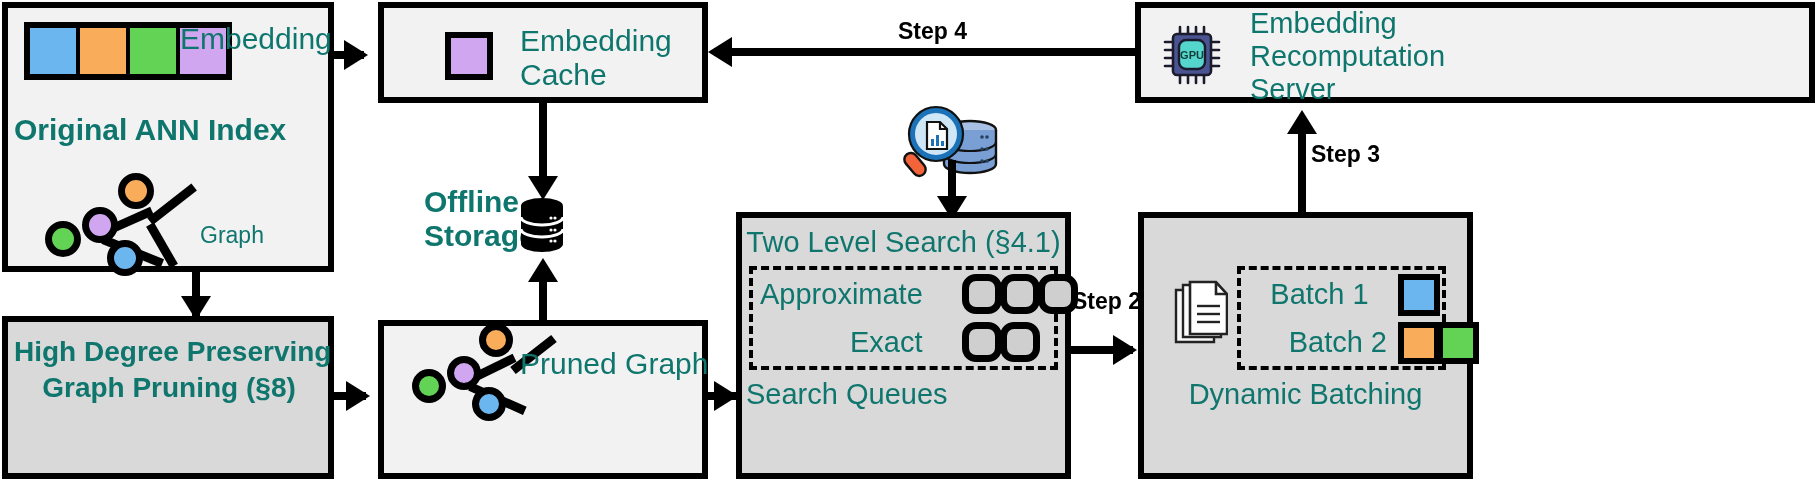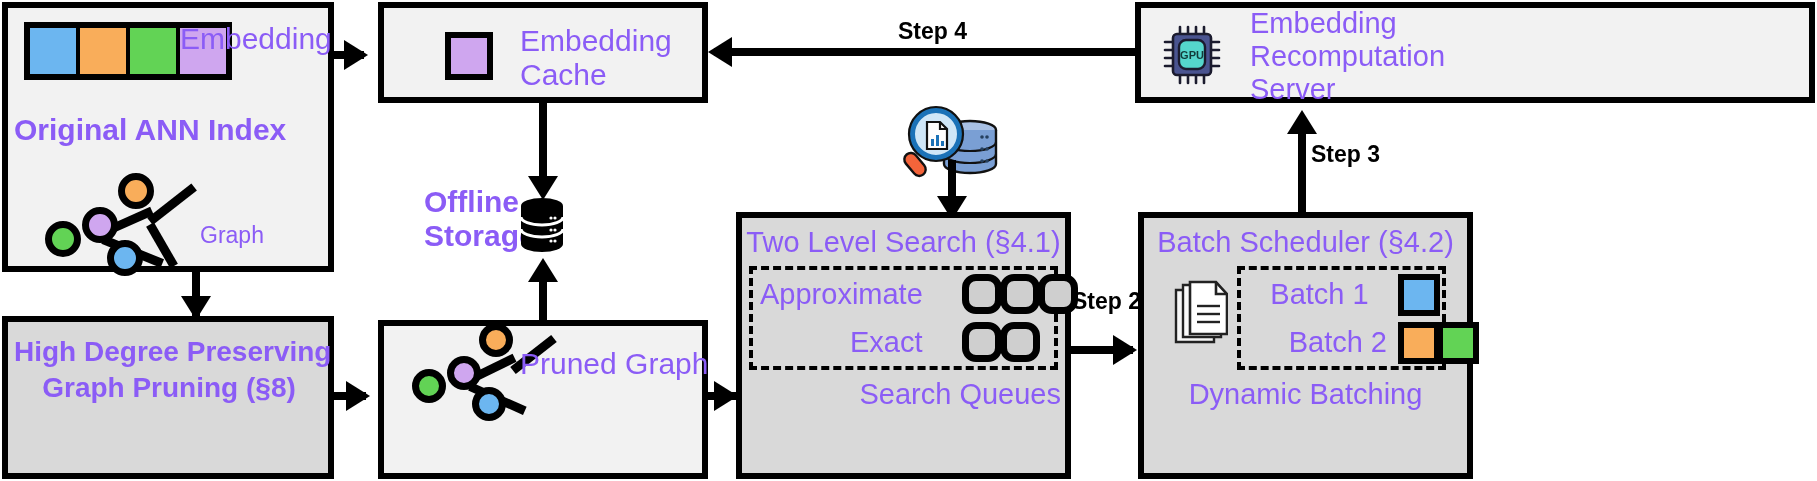--- a/index.html
+++ b/index.html
@@ -1,21 +1,21 @@
 <!DOCTYPE html>
 <html><head>
 <meta charset="utf-8">
 <style>
   html,body{margin:0;padding:0;background:#ffffff;}
   body{font-family:"Liberation Sans", sans-serif;}
   #stage{position:relative;width:1817px;height:481px;background:#fff;overflow:hidden;}
 
   .box{position:absolute;box-sizing:border-box;border:6px solid #000;background:#f2f2f2;}
   .box.dark{background:#d9d9d9;}
-  .lbl{position:absolute;color:#8b5cf6;white-space:pre;line-height:1.12;}
+  .lbl{position:absolute;color:#0f766e;white-space:pre;line-height:1.12;}
 
   
   .hline{position:absolute;background:#000;height:8px;}
   .vline{position:absolute;background:#000;width:8px;}
   .ah-r{position:absolute;width:0;height:0;border-top:15px solid transparent;border-bottom:15px solid transparent;border-left:24px solid #000;}
   .ah-l{position:absolute;width:0;height:0;border-top:15px solid transparent;border-bottom:15px solid transparent;border-right:24px solid #000;}
   .ah-d{position:absolute;width:0;height:0;border-left:15px solid transparent;border-right:15px solid transparent;border-top:24px solid #000;}
   .ah-u{position:absolute;width:0;height:0;border-left:15px solid transparent;border-right:15px solid transparent;border-bottom:24px solid #000;}
 
   .steplbl{position:absolute;font-weight:bold;font-size:23px;color:#000;white-space:nowrap;}
@@ -157,29 +157,28 @@
 
   <div class="lbl" style="left:760px;top:278px;font-size:29px;">Approximate</div>
   <div class="qtile" style="left:962px;top:274px;width:40px;height:40px;"></div>
   <div class="qtile" style="left:1000px;top:274px;width:40px;height:40px;"></div>
   <div class="qtile" style="left:1038px;top:274px;width:40px;height:40px;"></div>
 
   <div class="lbl" style="left:850px;top:326px;font-size:29px;">Exact</div>
   <div class="qtile" style="left:962px;top:322px;width:40px;height:40px;"></div>
   <div class="qtile" style="left:1000px;top:322px;width:40px;height:40px;"></div>
 
-  <div class="lbl" style="left:746px;top:378px;width:315px;text-align:right;font-size:29px;">Search Queues</div>
+  <div class="lbl" style="left:746px;top:378px;width:315px;text-align:left;font-size:29px;">Search Queues</div>
 
   <div class="hline" style="left:1071px;top:346px;width:62px;"></div>
   <div class="ah-r" style="left:1113px;top:335px;"></div>
   <div class="steplbl" style="left:1072px;top:288px;">Step 2</div>
 
   <div class="box dark" style="left:1138px;top:212px;width:335px;height:267px;">
   </div>
-  <div class="lbl" style="left:1148px;top:226px;width:315px;text-align:center;font-size:29px;">Batch Scheduler (§4.2)</div>
   <div class="dash" style="left:1237px;top:266px;width:209px;height:104px;"></div>
 
   <svg style="position:absolute;left:1172px;top:280px;" width="56" height="68" viewBox="0 0 56 68">
     <path d="M4 10 h26 l12 12 v40 h-38 z" fill="#f7f7f7" stroke="#222" stroke-width="2.4"></path>
     <path d="M11 5 h26 l12 12 v40 h-38 z" fill="#fbfbfb" stroke="#222" stroke-width="2.4"></path>
     <path d="M18 2 h26 l11 12 v40 h-37 z" fill="#fff" stroke="#222" stroke-width="2.6"></path>
     <path d="M44 2 v12 h11" fill="none" stroke="#222" stroke-width="2.6"></path>
     <line x1="25" y1="26" x2="48" y2="26" stroke="#222" stroke-width="2.4"></line>
     <line x1="25" y1="34" x2="48" y2="34" stroke="#222" stroke-width="2.4"></line>
     <line x1="25" y1="42" x2="48" y2="42" stroke="#222" stroke-width="2.4"></line>

